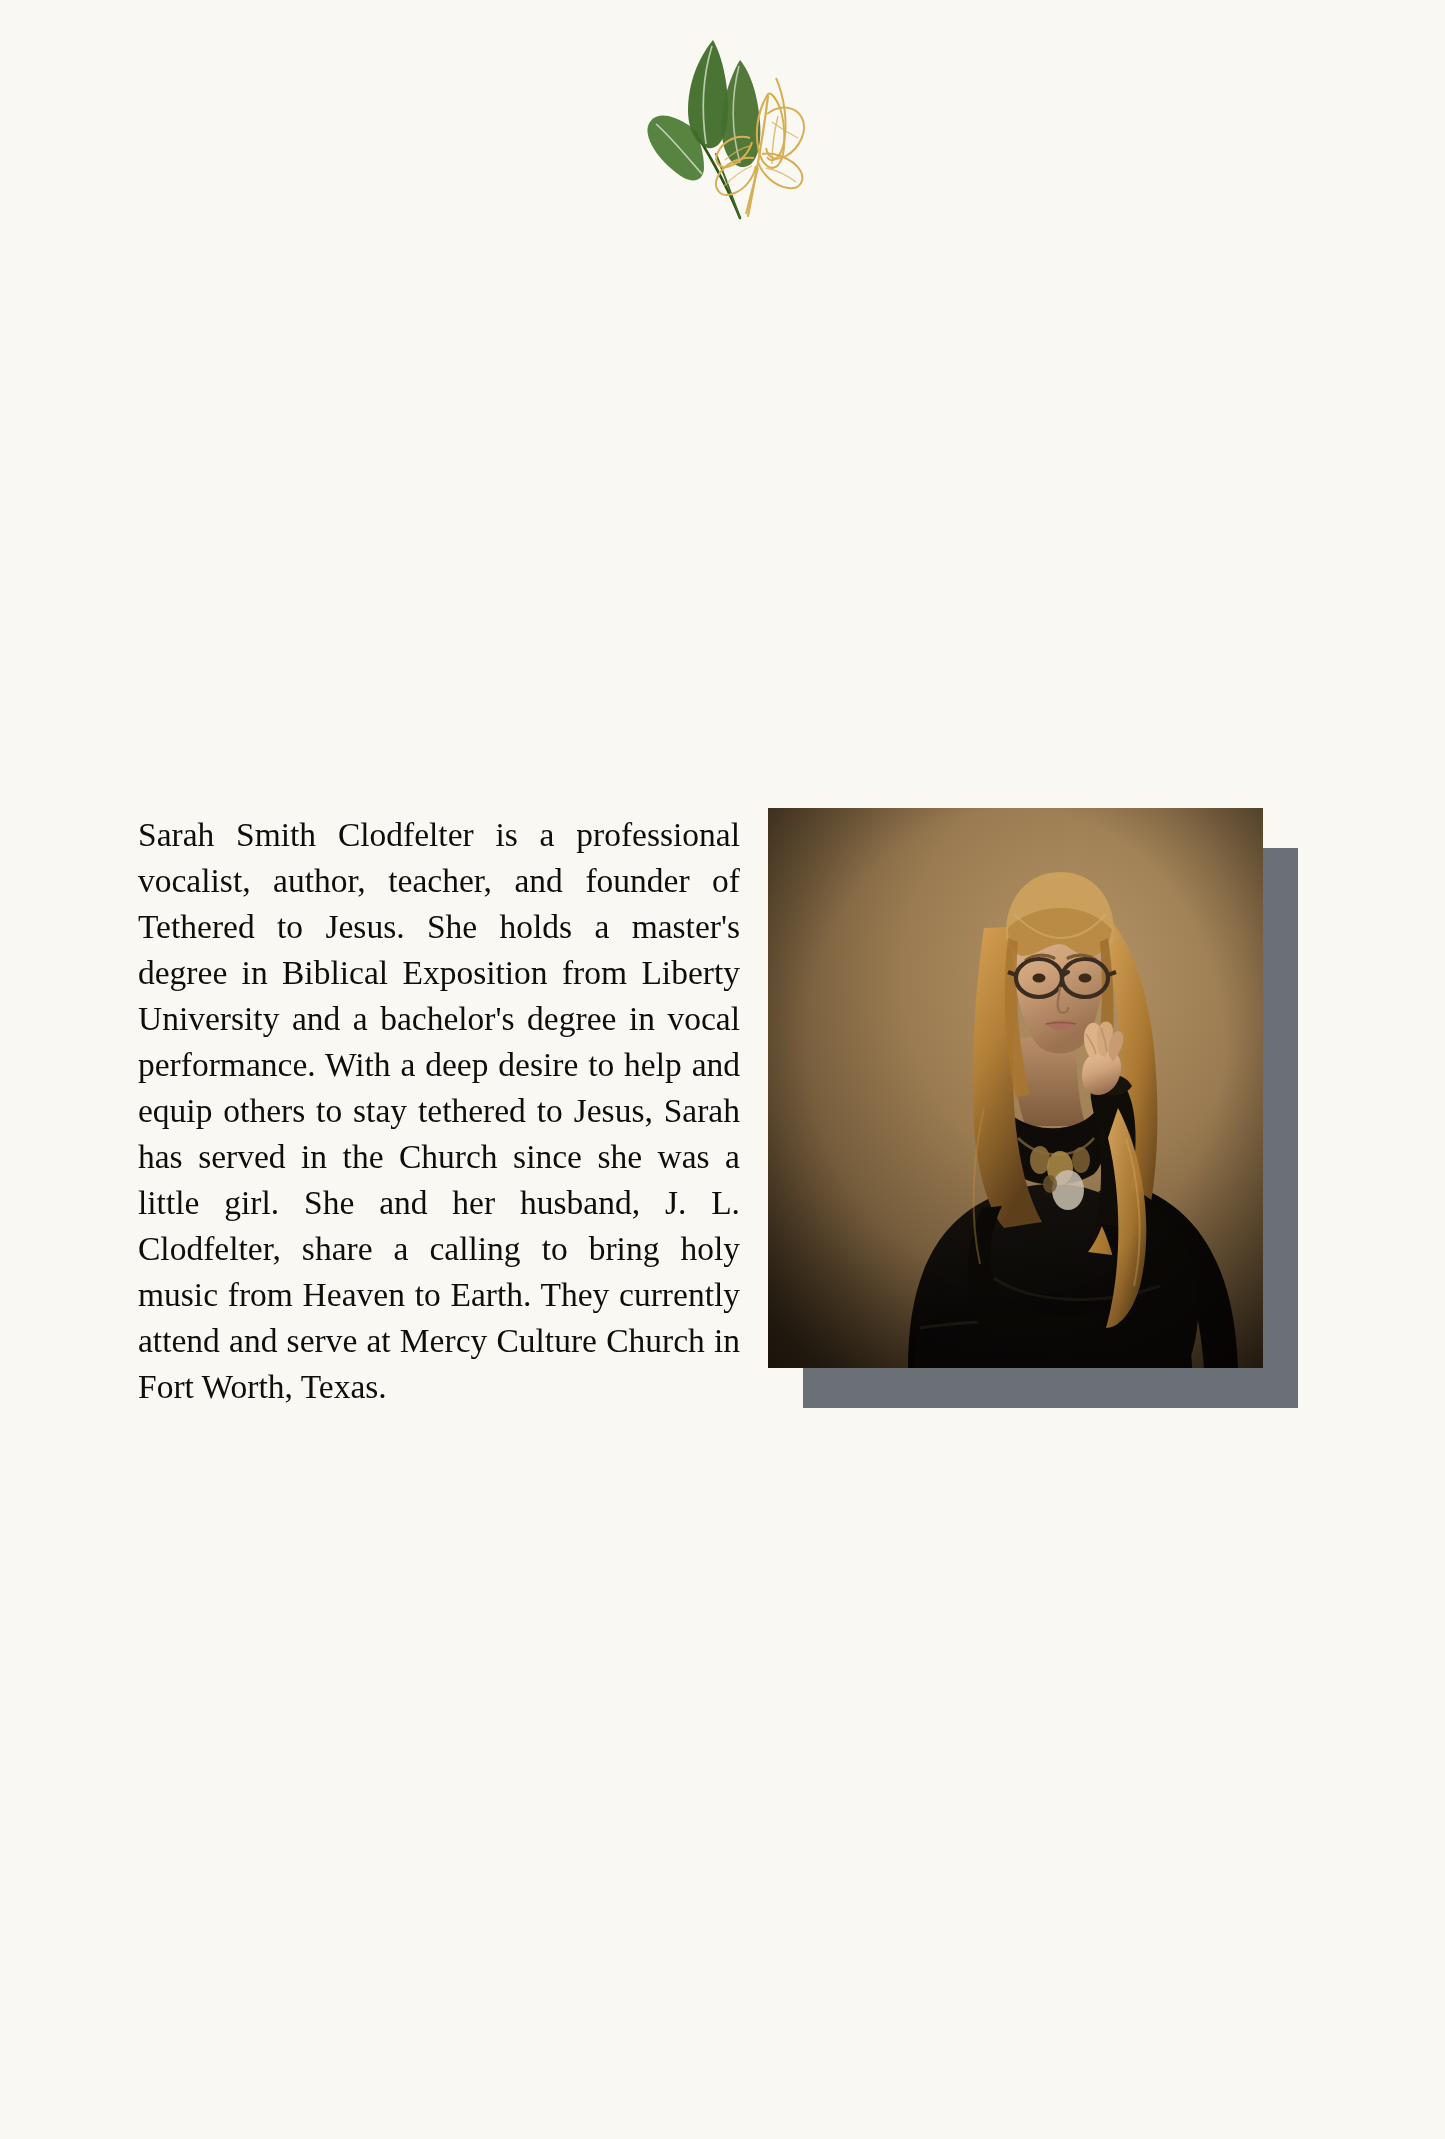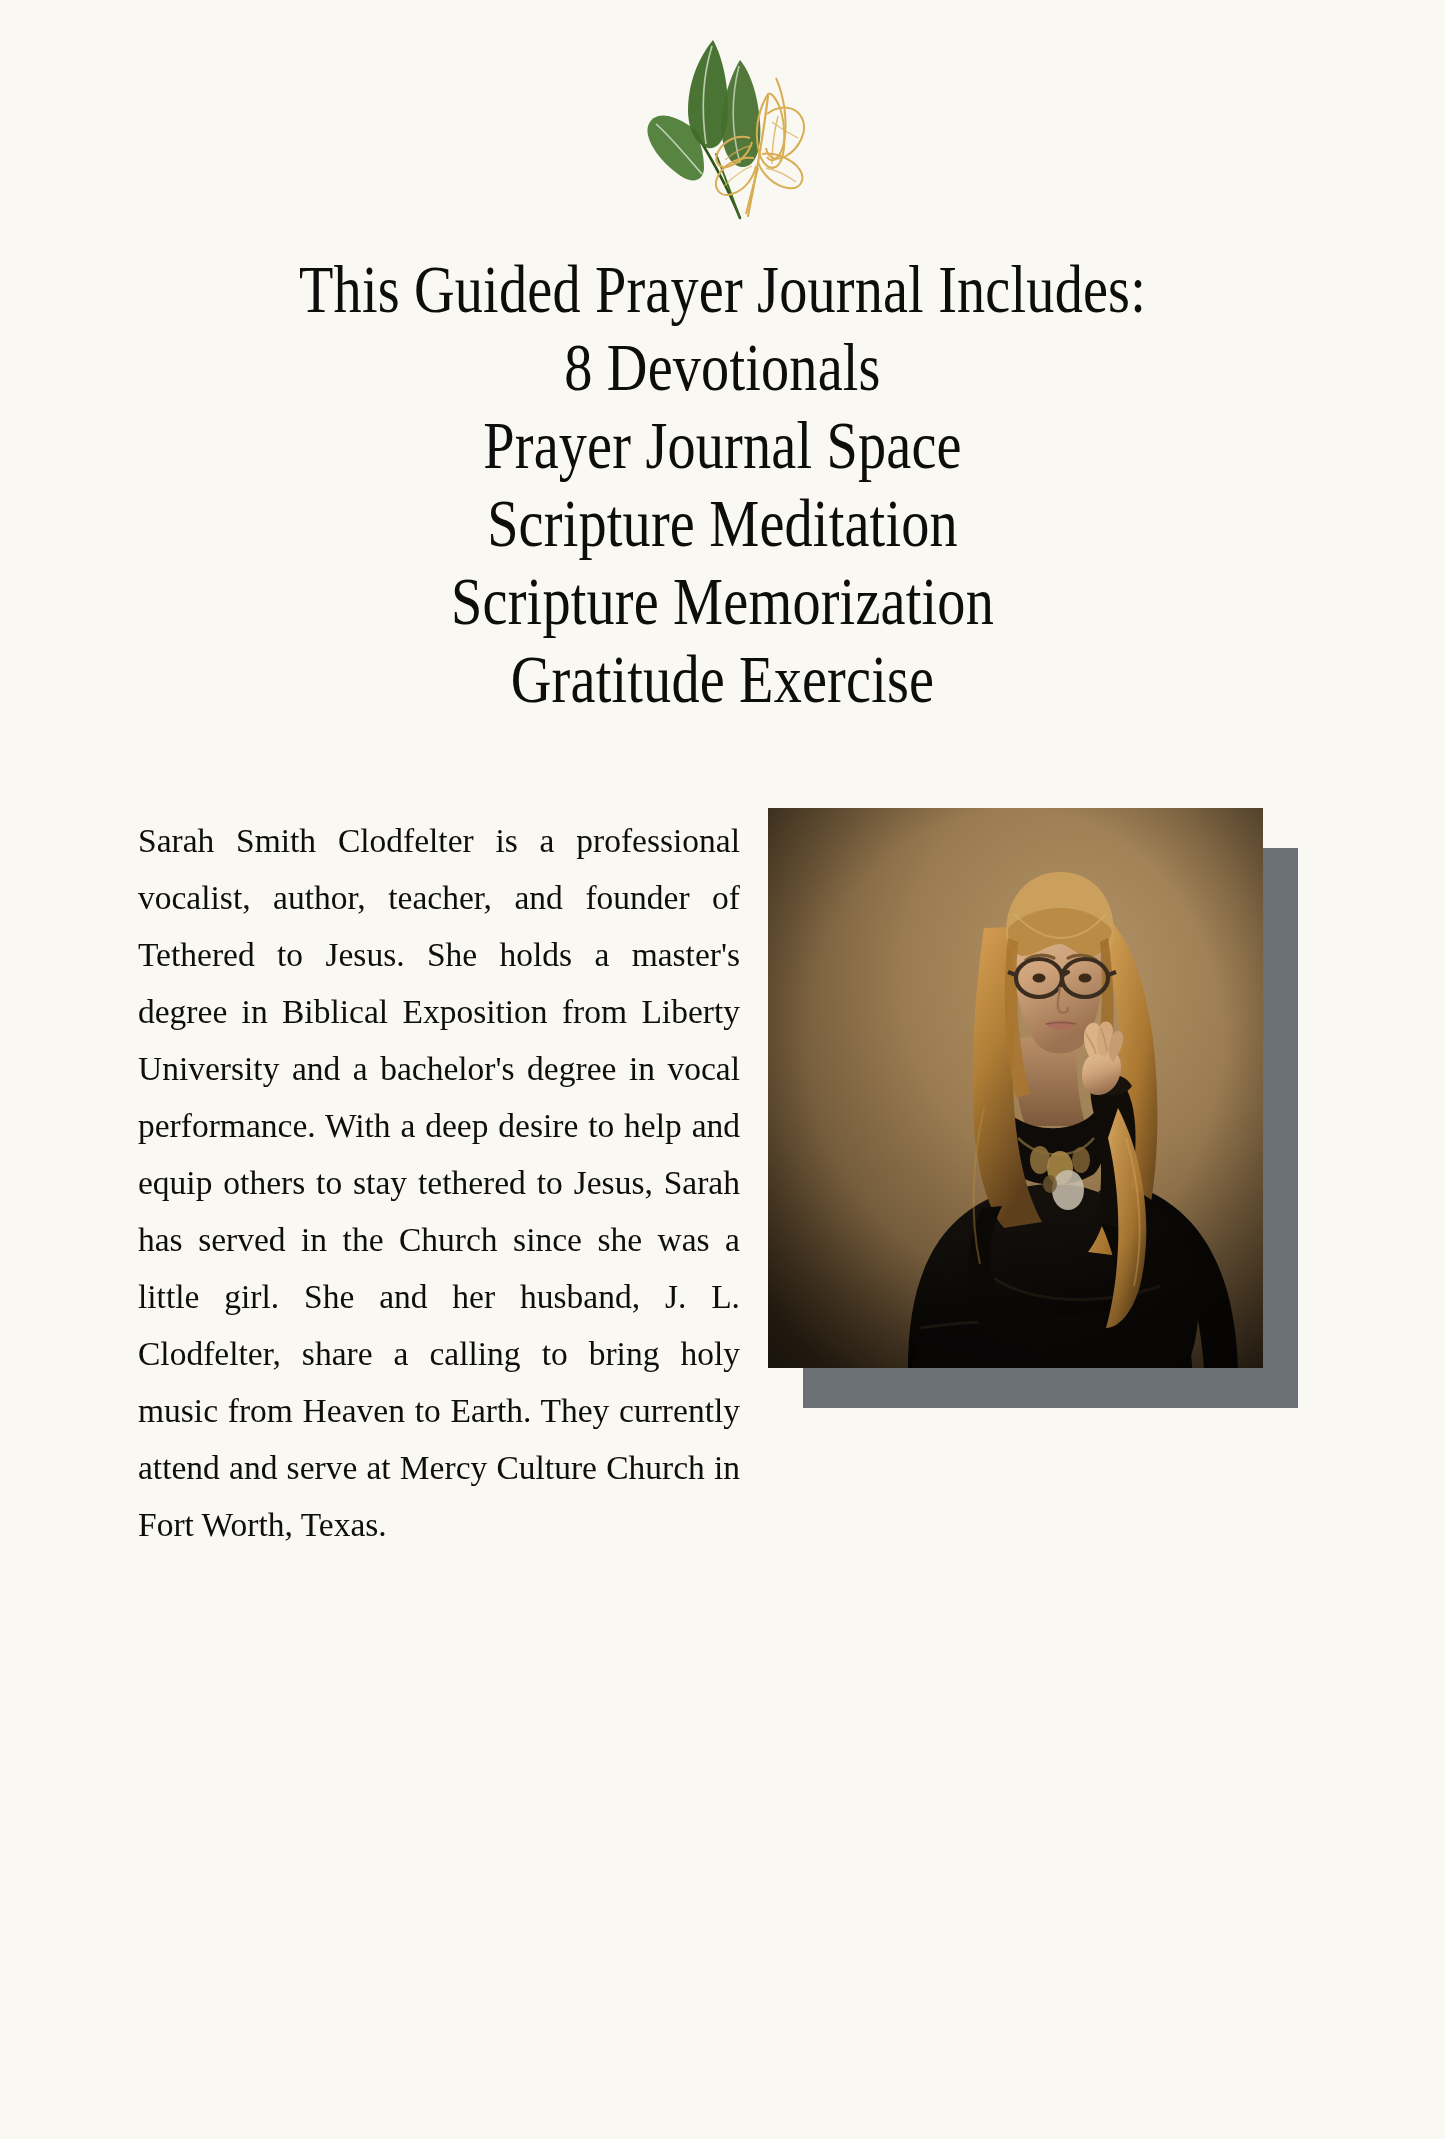--- a/index.html
+++ b/index.html
@@ -72,21 +72,21 @@
 
   .bio {
     position: absolute;
     left: 138px;
     top: 0;
     width: 602px;
     text-align: justify;
     text-justify: inter-word;
     font-family: "Liberation Serif", "DejaVu Serif", serif;
     font-size: 33.5px;
-    line-height: 57px;
+    line-height: 46px;
     color: #0e0e0d;
     hyphens: none;
   }
 
   
   .photo-block {
     position: absolute;
     left: 768px;
     top: -4px;
     width: 530px;
@@ -141,28 +141,20 @@
       <path d="M122 120 C 110 116, 96 122, 90 134 C 85 144, 92 152, 102 148 C 114 144, 122 132, 124 124" stroke="#d8ae54" stroke-width="2" fill="none"></path>
       <path d="M130 150 C 126 164, 122 180, 118 196" stroke="#d8ae54" stroke-width="2" fill="none"></path>
       <path d="M150 98 C 146 114, 144 130, 144 146" stroke="#d8ae54" stroke-width="1.4" fill="none" opacity="0.8"></path>
       <path d="M144 104 C 152 110, 162 116, 170 120" stroke="#d8ae54" stroke-width="1.3" fill="none" opacity="0.75"></path>
       <path d="M138 150 C 148 152, 160 158, 168 164" stroke="#d8ae54" stroke-width="1.3" fill="none" opacity="0.75"></path>
       <path d="M124 148 C 114 152, 104 160, 96 168" stroke="#d8ae54" stroke-width="1.3" fill="none" opacity="0.75"></path>
       <path d="M122 128 C 113 130, 104 136, 97 142" stroke="#d8ae54" stroke-width="1.3" fill="none" opacity="0.75"></path>
     </svg>
   </div>
 
-  <div class="heading">
-    <span class="hline">This Guided Prayer Journal Includes:</span>
-    <span class="hline">8 Devotionals</span>
-    <span class="hline">Prayer Journal Space</span>
-    <span class="hline">Scripture Meditation</span>
-    <span class="hline">Scripture Memorization</span>
-    <span class="hline">Gratitude Exercise</span>
-  </div>
 
   <div class="lower">
 
     <p class="bio">Sarah Smith Clodfelter is a professional vocalist, author, teacher, and founder of Tethered to Jesus. She holds a master's degree in Biblical Exposition from Liberty University and a bachelor's degree in vocal performance. With a deep desire to help and equip others to stay tethered to Jesus, Sarah has served in the Church since she was a little girl. She and her husband, J. L. Clodfelter, share a calling to bring holy music from Heaven to Earth. They currently attend and serve at Mercy Culture Church in Fort Worth, Texas.</p>
 
     <div class="photo-block">
       <div class="photo-shadow"></div>
       <div class="photo-frame">
         <svg class="photo-svg" viewBox="0 0 495 560" preserveAspectRatio="xMidYMid slice">
           <defs>

